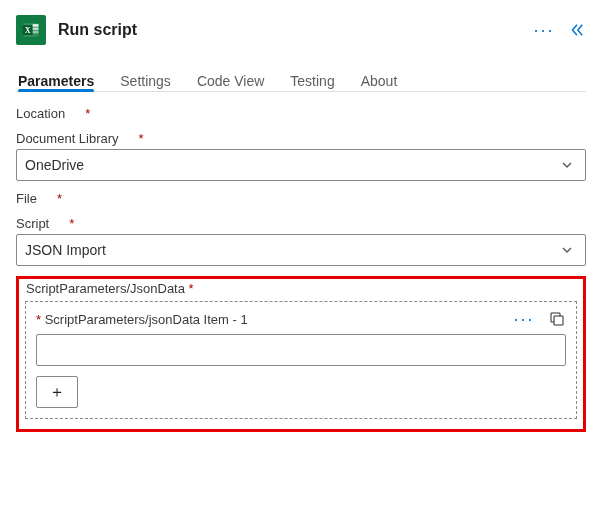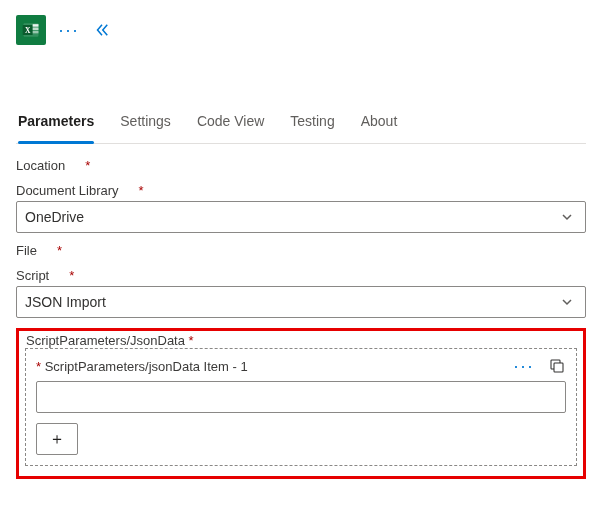--- a/index.html
+++ b/index.html
@@ -52,26 +52,25 @@
   }
   .chev-left svg { width: 18px; height: 18px; display:block; }
   .tabs {
     display: flex;
     gap: 26px;
     border-bottom: 1px solid #e1dfdd;
     margin-bottom: 14px;
     padding-left: 2px;
   }
   .tab {
-    padding: 6px 0 14px 0;
+    padding: 6px 0 2px 0;
     cursor: pointer;
     color: #605e5c;
     position: relative;
     font-size: 14px;
-    margin-top: 40px;
   }
   .tab.active {
     color: #201f1e;
     font-weight: 600;
   }
   .tab.active::after {
     content: "";
     position: absolute;
     left: 0; right: 0; bottom: -1px;
     height: 3px;
@@ -118,20 +117,21 @@
     color: #0078d4;
   }
   .highlight-box {
     border: 3px solid #e60000;
     padding: 2px 6px 10px 6px;
     margin-top: 4px;
   }
   .hl-label {
     font-size: 13px;
     color: #3b3a39;
+    margin-bottom: 5px;
     padding-left: 1px;
   }
   .dashed-outer {
     border: 1px dashed #8a8886;
     padding: 8px 10px 10px 10px;
   }
   .item-header {
     display: flex;
     align-items: center;
     gap: 14px;
@@ -185,20 +185,21 @@
     <div class="app-icon">
       <svg viewBox="0 0 24 24">
           <rect x="3" y="4" width="18" height="16" rx="1" fill="#fff" opacity="0.15"></rect>
           <rect x="2" y="6" width="12" height="12" rx="1" fill="#0b5c2e"></rect>
           <text x="8" y="15" text-anchor="middle" font-size="9" font-family="Segoe UI" font-weight="700" fill="#fff">X</text>
           <rect x="14" y="5" width="7" height="3" fill="#fff" opacity="0.9"></rect>
           <rect x="14" y="9" width="7" height="3" fill="#fff" opacity="0.7"></rect>
           <rect x="14" y="13" width="7" height="3" fill="#fff" opacity="0.5"></rect>
         </svg>
     </div>
+    <div class="title">Run script</div>
     <div class="header-actions">
       <span class="dots">···</span>
       <span class="chev-left">
         <svg viewBox="0 0 24 24" fill="none" stroke="#0078d4" stroke-width="2">
             <polyline points="12,5 6,12 12,19"></polyline>
             <polyline points="19,5 13,12 19,19"></polyline>
           </svg>
       </span>
     </div>
   </div>

